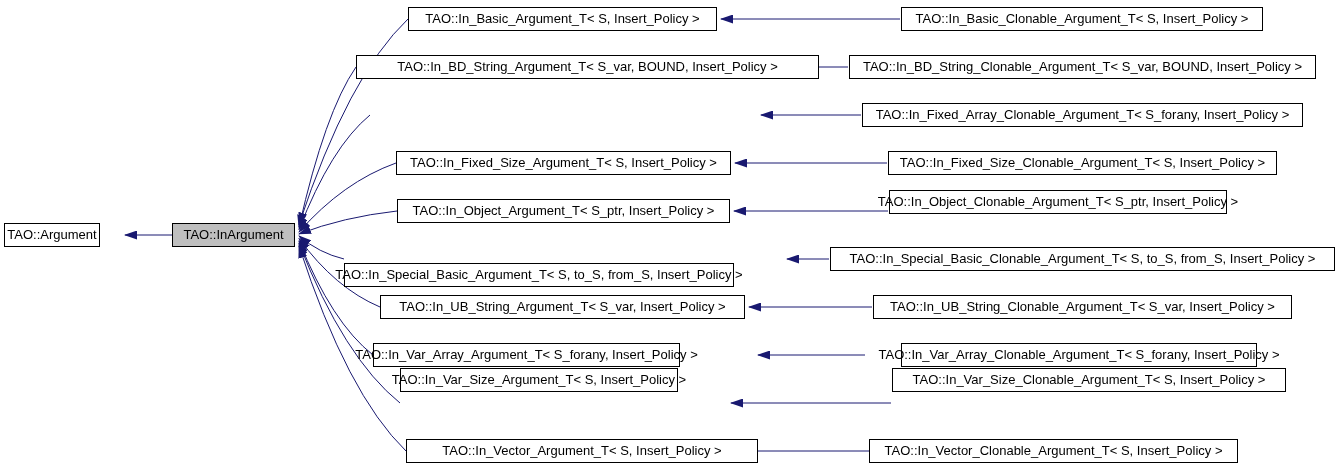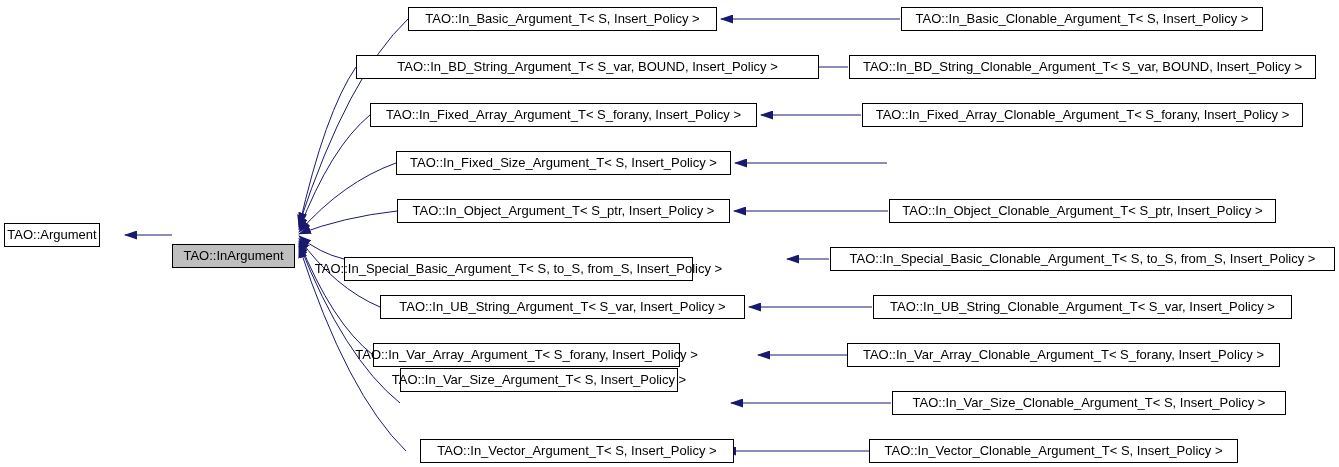--- a/index.html
+++ b/index.html
@@ -17,21 +17,21 @@
     box-sizing:border-box;
     border:1px solid #000000;
     background:#ffffff;
     color:#000000;
     font-size:13px;
     line-height:22px;
     text-align:right;
     white-space:nowrap;
     display:flex;align-items:center;justify-content:center;
   }
-  .node.focus{background:#bfbfbf;margin-top:21px;}
+  .node.focus{background:#bfbfbf;}
 </style>
 </head>
 <body>
 
 <div class="canvas">
 
   <svg class="edges" viewBox="0 0 1339 467" xmlns="http://www.w3.org/2000/svg">
     <defs>
       <marker id="arrow" markerWidth="13" markerHeight="9" refX="12" refY="4.5" orient="auto" markerUnits="userSpaceOnUse">
         <path d="M0,0 L13,4.5 L0,9 z" fill="#191970"></path>
@@ -63,32 +63,32 @@
       <path d="M891,403 L731,403" marker-end="url(#arrow)"></path>
       <path d="M897,451 L724,451" marker-end="url(#arrow)"></path>
     </g>
   </svg>
 
   <div class="node" style="left:4px;top:223px;width:96px">TAO::Argument</div>
   <div class="node focus" style="left:172px;top:223px;width:123px">TAO::InArgument</div>
 
   <div class="node" style="left:408px;top:7px;width:309px">TAO::In_Basic_Argument_T&lt; S, Insert_Policy &gt;</div>
   <div class="node" style="left:356px;top:55px;width:463px">TAO::In_BD_String_Argument_T&lt; S_var, BOUND, Insert_Policy &gt;</div>
-  <div class="node" style="left:370px;top:103px;width:387px">TAO::In_Fixed_Array_Argument_T&lt; S_forany, Insert_Policy &gt;</div>
   <div class="node" style="left:396px;top:151px;width:335px">TAO::In_Fixed_Size_Argument_T&lt; S, Insert_Policy &gt;</div>
   <div class="node" style="left:397px;top:199px;width:333px">TAO::In_Object_Argument_T&lt; S_ptr, Insert_Policy &gt;</div>
-  <div class="node" style="left:344px;top:257px;width:349px">TAO::In_Special_Basic_Argument_T&lt; S, to_S, from_S, Insert_Policy &gt;</div>
+  <div class="node" style="left:344px;top:263px;width:390px">TAO::In_Special_Basic_Argument_T&lt; S, to_S, from_S, Insert_Policy &gt;</div>
   <div class="node" style="left:380px;top:295px;width:365px">TAO::In_UB_String_Argument_T&lt; S_var, Insert_Policy &gt;</div>
   <div class="node" style="left:373px;top:343px;width:307px">TAO::In_Var_Array_Argument_T&lt; S_forany, Insert_Policy &gt;</div>
   <div class="node" style="left:400px;top:368px;width:278px">TAO::In_Var_Size_Argument_T&lt; S, Insert_Policy &gt;</div>
-  <div class="node" style="left:420px;top:439px;width:314px">TAO::In_Vector_Argument_T&lt; S, Insert_Policy &gt;</div>
+  <div class="node" style="left:406px;top:439px;width:352px">TAO::In_Vector_Argument_T&lt; S, Insert_Policy &gt;</div>
 
   <div class="node" style="left:901px;top:7px;width:362px">TAO::In_Basic_Clonable_Argument_T&lt; S, Insert_Policy &gt;</div>
   <div class="node" style="left:849px;top:55px;width:467px">TAO::In_BD_String_Clonable_Argument_T&lt; S_var, BOUND, Insert_Policy &gt;</div>
   <div class="node" style="left:862px;top:103px;width:441px">TAO::In_Fixed_Array_Clonable_Argument_T&lt; S_forany, Insert_Policy &gt;</div>
-  <div class="node" style="left:889px;top:199px;width:387px">TAO::In_Object_Clonable_Argument_T&lt; S_ptr, Insert_Policy &gt;</div>
+  <div class="node" style="left:888px;top:151px;width:389px">TAO::In_Fixed_Size_Clonable_Argument_T&lt; S, Insert_Policy &gt;</div>
+  <div class="node" style="left:889px;top:190px;width:338px">TAO::In_Object_Clonable_Argument_T&lt; S_ptr, Insert_Policy &gt;</div>
   <div class="node" style="left:830px;top:247px;width:505px">TAO::In_Special_Basic_Clonable_Argument_T&lt; S, to_S, from_S, Insert_Policy &gt;</div>
   <div class="node" style="left:873px;top:295px;width:419px">TAO::In_UB_String_Clonable_Argument_T&lt; S_var, Insert_Policy &gt;</div>
-  <div class="node" style="left:847px;top:343px;width:433px">TAO::In_Var_Array_Clonable_Argument_T&lt; S_forany, Insert_Policy &gt;</div>
-  <div class="node" style="left:892px;top:391px;width:394px">TAO::In_Var_Size_Clonable_Argument_T&lt; S, Insert_Policy &gt;</div>
+  <div class="node" style="left:901px;top:343px;width:356px">TAO::In_Var_Array_Clonable_Argument_T&lt; S_forany, Insert_Policy &gt;</div>
+  <div class="node" style="left:892px;top:368px;width:394px">TAO::In_Var_Size_Clonable_Argument_T&lt; S, Insert_Policy &gt;</div>
   <div class="node" style="left:869px;top:439px;width:369px">TAO::In_Vector_Clonable_Argument_T&lt; S, Insert_Policy &gt;</div>
 
 </div>
 
 </body></html>

